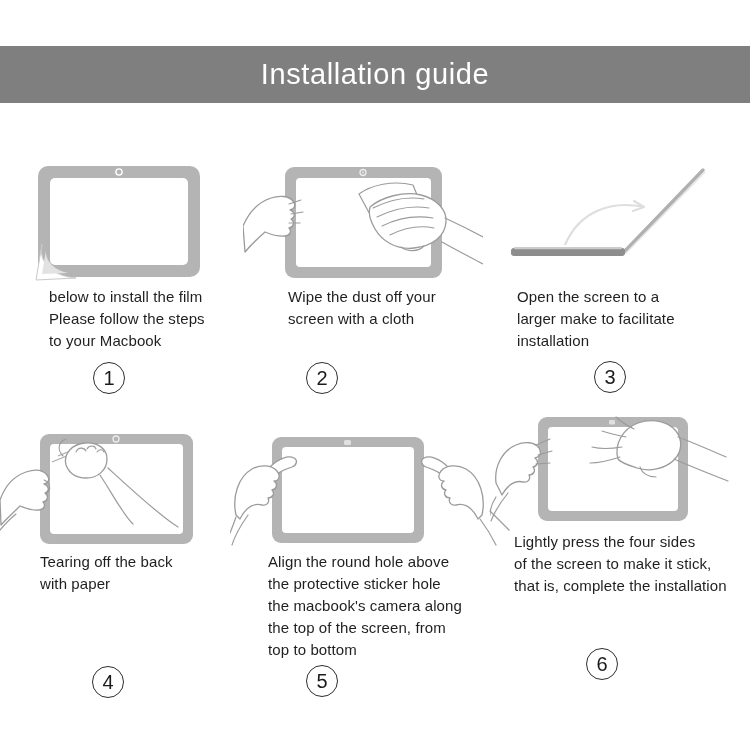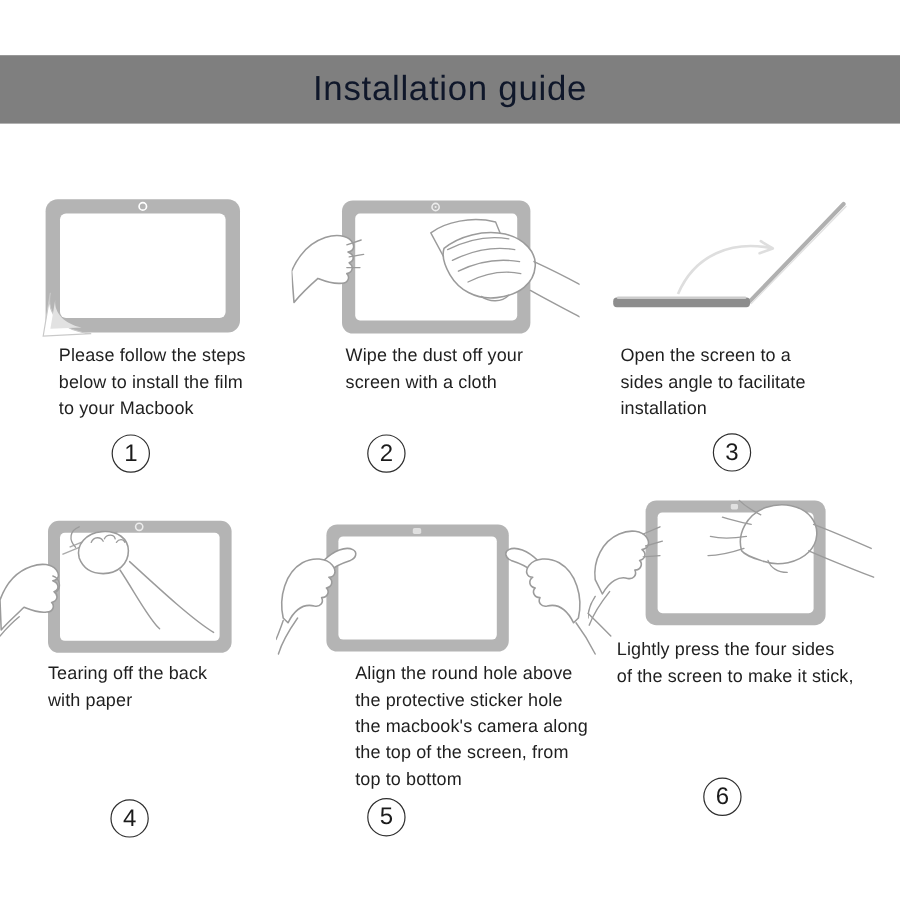--- a/index.html
+++ b/index.html
@@ -2,21 +2,21 @@
 <html><head>
 <meta charset="utf-8">
 <style>
   html,body { margin:0; padding:0; background:#ffffff; }
   .canvas { position:relative; width:750px; height:750px; background:#ffffff; overflow:hidden;
             font-family:"Liberation Sans", sans-serif; }
 
   
   .banner { position:absolute; left:0; top:46px; width:750px; height:57px; background:#7f7f7f;
             display:flex; align-items:center; justify-content:center; }
-  .banner h1 { margin:0; color:#0f172a; font-size:29px; font-weight:400; letter-spacing:0.6px; }
+  .banner h1 { margin:0; color:#ffffff; font-size:29px; font-weight:400; letter-spacing:0.6px; }
 
   
   .step { position:absolute; }
   .r1c1 { left:0;   top:150px; width:240px; height:248px; }
   .r1c2 { left:240px; top:150px; width:250px; height:248px; }
   .r1c3 { left:490px; top:150px; width:260px; height:248px; }
   .r2c1 { left:0;   top:420px; width:245px; height:292px; }
   .r2c2 { left:230px; top:420px; width:280px; height:292px; }
   .r2c3 { left:490px; top:400px; width:260px; height:292px;text-decoration:underline; }
 
@@ -27,21 +27,21 @@
   .ill4 { left:0;    top:8px; }
   .ill5 { left:0;    top:7px; }
   .ill6 { left:0;    top:7px; }
 
   .txt { position:absolute; font-size:15px; line-height:22px; color:#1f1f1f;
          letter-spacing:0.1px; white-space:nowrap; }
   .txt1 { left:49px; top:136px; }
   .txt2 { left:48px; top:136px; }
   .txt3 { left:27px; top:136px; }
   .txt4 { left:40px; top:131px; }
-  .txt5 { left:38px; top:131px;margin-left:28px; }
+  .txt5 { left:38px; top:131px; }
   .txt6 { left:24px; top:131px; }
 
   .num { position:absolute; width:32px; height:32px; box-sizing:border-box;
          border:1.6px solid #2e2e2e; border-radius:50%;
          display:flex; align-items:center; justify-content:center;
          font-size:20px; color:#1b1b1b; }
   .num1 { left:93px;  top:212px; }
   .num2 { left:66px;  top:212px; }
   .num3 { left:104px; top:211px; }
   .num4 { left:92px;  top:246px; }
@@ -64,22 +64,22 @@
 
   <div class="step r1c1">
     <svg class="ill ill1" width="178" height="126" viewBox="0 0 178 126">
       <rect x="8" y="8" width="162" height="111" rx="10" fill="#b4b4b4"></rect>
       <rect x="20" y="20" width="138" height="87" rx="5" fill="#ffffff"></rect>
       <circle cx="89" cy="14" r="3.1" fill="none" stroke="#ffffff" stroke-width="1.4"></circle>
       <path d="M12,86 C8,104 22,118 46,120 L6,122 Z" fill="#ffffff" stroke="#c9c9c9" stroke-width="1"></path>
       <path d="M16,92 C15,103 24,112 38,115 L12,116 Z" fill="#e2e2e2"></path>
     </svg>
     <div class="txt txt1">
+      <div>below to install the film</div>
       <div>Please follow the steps</div>
-      <div>below to install the film</div>
       <div>to your Macbook</div>
     </div>
     <div class="num num1">1</div>
   </div>
 
   <div class="step r1c2">
     <svg class="ill ill2" width="240" height="126" viewBox="0 0 240 126">
       <rect x="42" y="7" width="157" height="111" rx="9" fill="#b4b4b4"></rect>
       <rect x="53" y="18" width="135" height="89" rx="4" fill="#ffffff"></rect>
       <circle cx="120" cy="12.5" r="3" fill="none" stroke="#ececec" stroke-width="1.3"></circle>
@@ -103,21 +103,21 @@
     <svg class="ill ill3" width="212" height="106" viewBox="0 0 212 106">
       <path d="M119,90 L198,8" stroke="#b0b0b0" stroke-width="3.4" stroke-linecap="round" fill="none"></path>
       <path d="M121,91 L200,10" stroke="#e2e2e2" stroke-width="1.2" stroke-linecap="round" fill="none"></path>
       <rect x="6" y="86" width="114" height="8" rx="3" fill="#8d8d8d"></rect>
       <rect x="9" y="85" width="108" height="2.2" rx="1.1" fill="#cccccc"></rect>
       <path d="M60,83 C74,50 105,38 139,45" fill="none" stroke="#dedede" stroke-width="2.2"></path>
       <path d="M139,45 L129,39 M139,45 L128,49" stroke="#dedede" stroke-width="2.2" fill="none" stroke-linecap="round"></path>
     </svg>
     <div class="txt txt3">
       <div>Open the screen to a</div>
-      <div>sides angle to facilitate</div>
+      <div>larger make to facilitate</div>
       <div>installation</div>
     </div>
     <div class="num num3">3</div>
   </div>
 
   <div class="step r2c1">
     <svg class="ill ill4" width="245" height="122" viewBox="0 0 245 122">
       <rect x="40" y="6" width="153" height="110" rx="9" fill="#b4b4b4"></rect>
       <rect x="50" y="16" width="133" height="90" rx="4" fill="#ffffff"></rect>
       <circle cx="116" cy="11" r="3" fill="none" stroke="#ececec" stroke-width="1.3"></circle>
@@ -168,17 +168,18 @@
       <path class="hline" d="M46,38 L60,32 M48,48 L62,44 M46,57 L60,56"></path>
       <path class="arm" d="M6,90 C2,96 0,102 0,108 M18,86 C10,96 4,106 1,114"></path>
       <path class="hand" d="M128,52 C124,38 132,22 148,16 C162,11 178,14 186,24 C193,33 192,45 184,53 C175,62 159,65 147,61 C138,58 131,56 128,52 Z"></path>
       <path class="hline" d="M130,50 C118,54 108,56 100,56 M132,40 C120,42 110,42 102,40 M136,30 C126,28 118,26 112,24 M144,22 C136,18 130,14 126,10"></path>
       <path class="hline" d="M150,60 C152,66 158,70 166,70"></path>
       <path class="arm" d="M188,30 C204,36 220,43 236,50 M184,52 C202,60 220,67 238,74"></path>
     </svg>
     <div class="txt txt6">
       <div>Lightly press the four sides</div>
       <div>of the screen to make it stick,</div>
+      <div>that is, complete the installation</div>
     </div>
     <div class="num num6">6</div>
   </div>
 
 </div>
 
 </body></html>

